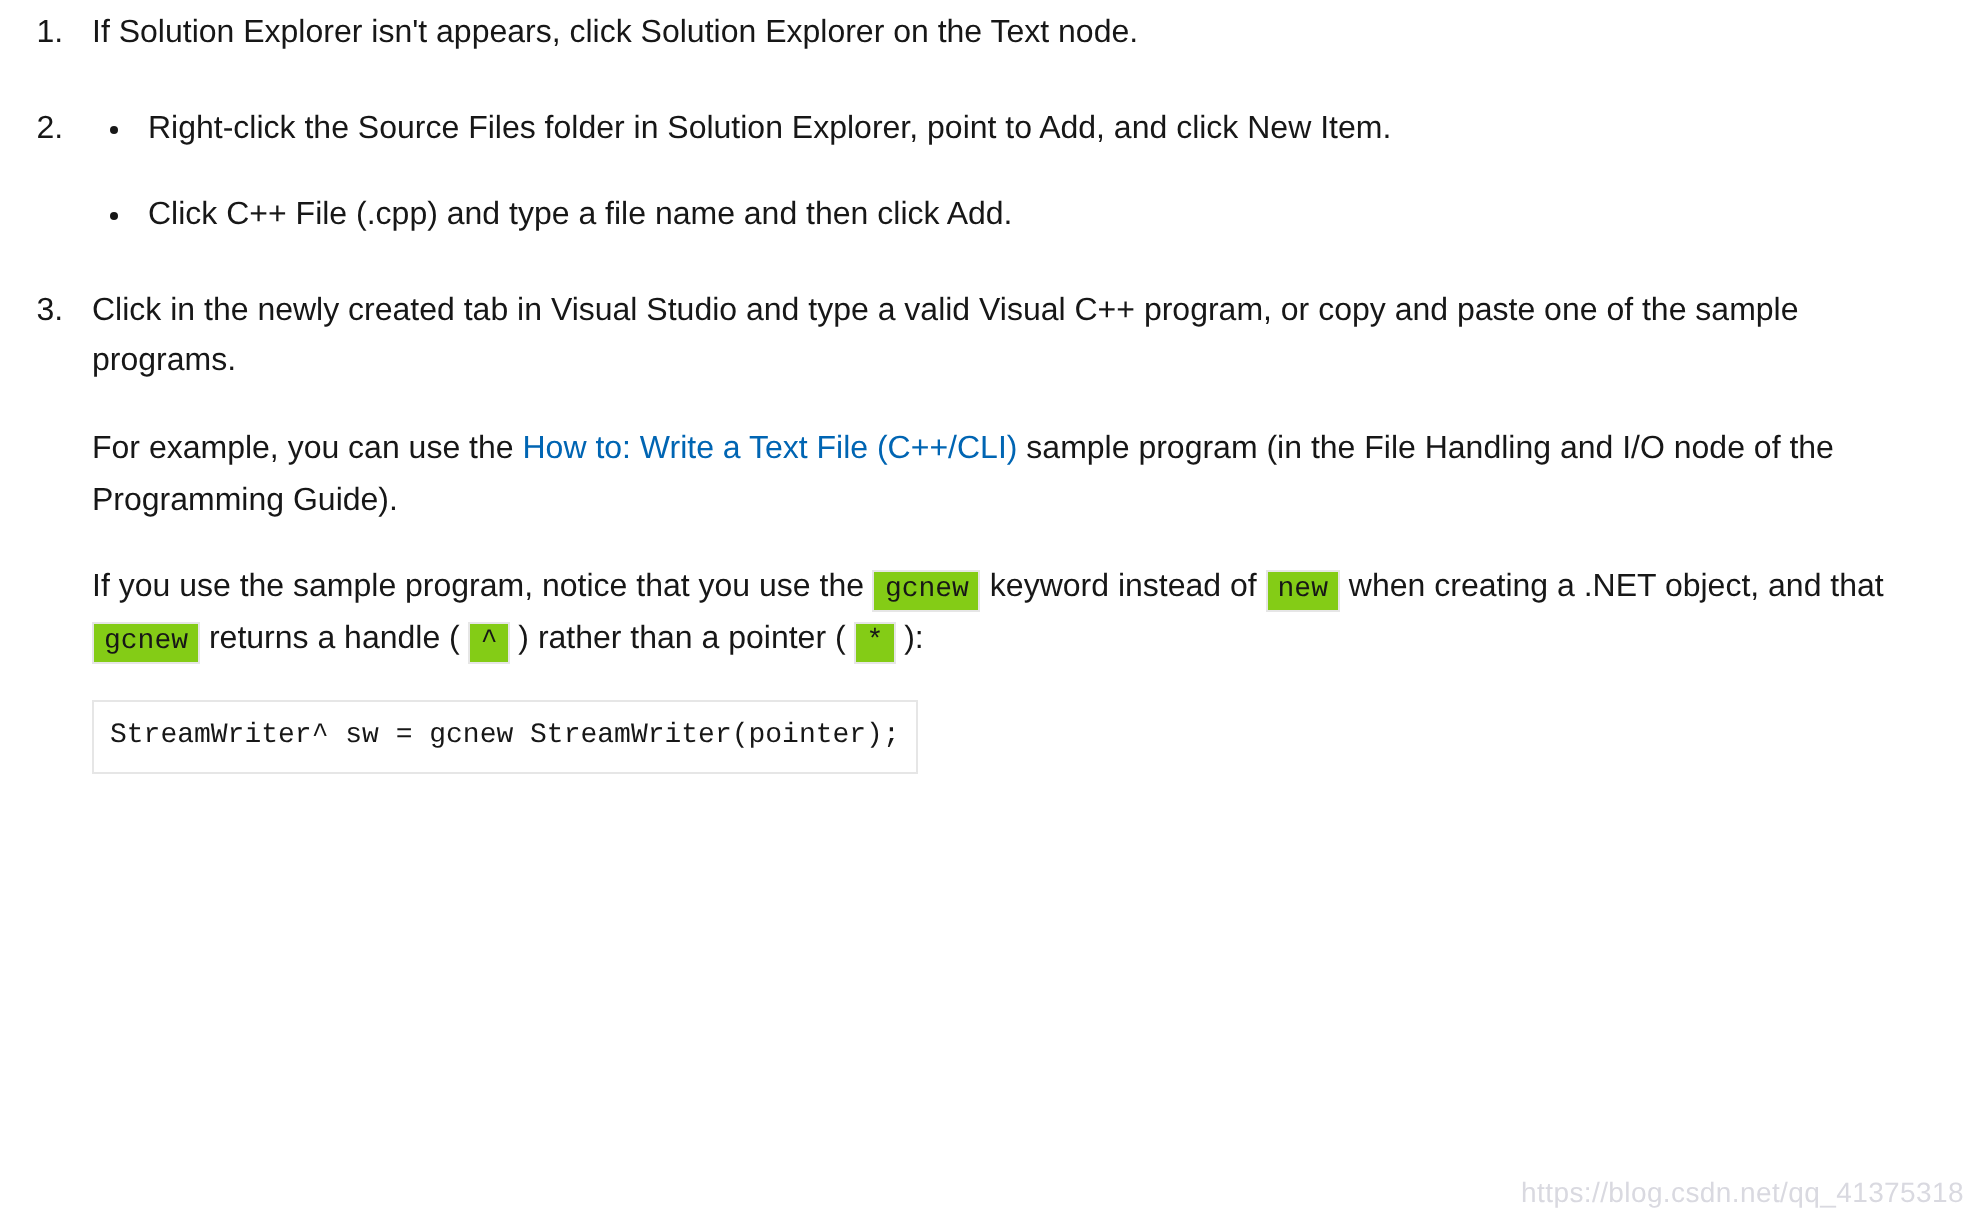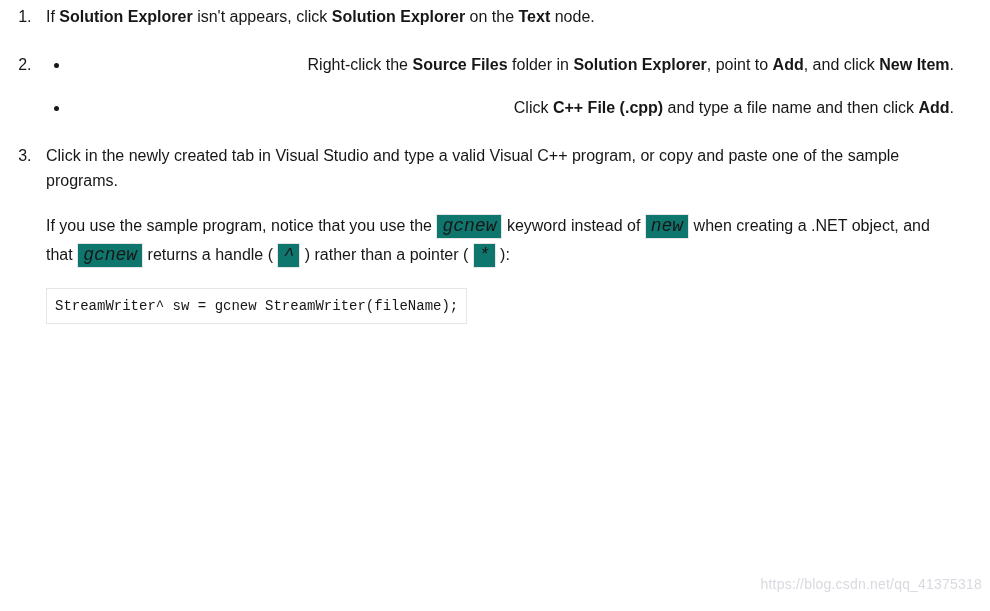--- a/index.html
+++ b/index.html
@@ -22,54 +22,52 @@
   }
   ul.sub {
     list-style-type: disc;
     padding-left: 24px;
     margin-top: 18px;
     margin-bottom: 0;
   }
   ul.sub > li {
     margin-bottom: 18px;
     padding-left: 4px;
-    text-align: right;
   }
   .para {
     margin-top: 18px;
   }
-  strong { font-weight: 700; }
+  strong { font-weight: 400; }
   a.link {
     color: #0065b3;
     text-decoration: none;
   }
   code.inline {
     font-family: Consolas, "Courier New", monospace;
-    font-size: 18px;
-    background: #0f766e;
+    font-size: 14px;
+    background: #84cc16;
     border: 1px solid #e6e6e6;
     padding: 1px 5px 2px 5px;
     border-radius: 0;
     white-space: nowrap;
-    font-style: italic;
   }
   .codeblock {
     font-family: Consolas, "Courier New", monospace;
     font-size: 14px;
     border: 1px solid #e6e6e6;
     background: #ffffff;
     padding: 6px 8px;
     display: inline-block;
     margin-top: 18px;
     white-space: pre;
   }
   .watermark {
     position: fixed;
     right: 8px;
-    bottom: 16px;
+    bottom: 4px;
     font-size: 14px;
     color: #d9d9e0;
     letter-spacing: 0.2px;
     pointer-events: none;
     z-index: -1;
   }
 </style>
 </head>
 <body>
 
@@ -88,24 +86,27 @@
       <li>
         <span>Click </span><strong>C++ File (.cpp)</strong><span> and type a file name and then click </span><strong>Add</strong><span>.</span>
       </li>
     </ul>
 
   </li>
 
   <li>
     <span>Click in the newly created tab in Visual Studio and type a valid Visual C++ program, or copy and paste one of the sample programs.</span>
 
+    <div class="para">
+      <span>For example, you can use the </span><a class="link" href="#">How to: Write a Text File (C++/CLI)</a><span> sample program (in the </span><strong>File Handling and I/O</strong><span> node of the Programming Guide).</span>
+    </div>
 
     <div class="para">
       <span>If you use the sample program, notice that you use the </span><code class="inline">gcnew</code><span> keyword instead of </span><code class="inline">new</code><span> when creating a .NET object, and that </span><code class="inline">gcnew</code><span> returns a handle ( </span><code class="inline">^</code><span> ) rather than a pointer ( </span><code class="inline">*</code><span> ):</span>
     </div>
 
-    <div class="codeblock">StreamWriter^ sw = gcnew StreamWriter(fileName);</div>
+    <div class="codeblock">StreamWriter^ sw = gcnew StreamWriter(pointer);</div>
 
   </li>
 
 </ol>
 
 <div class="watermark">https://blog.csdn.net/qq_41375318</div>
 
 </body></html>

